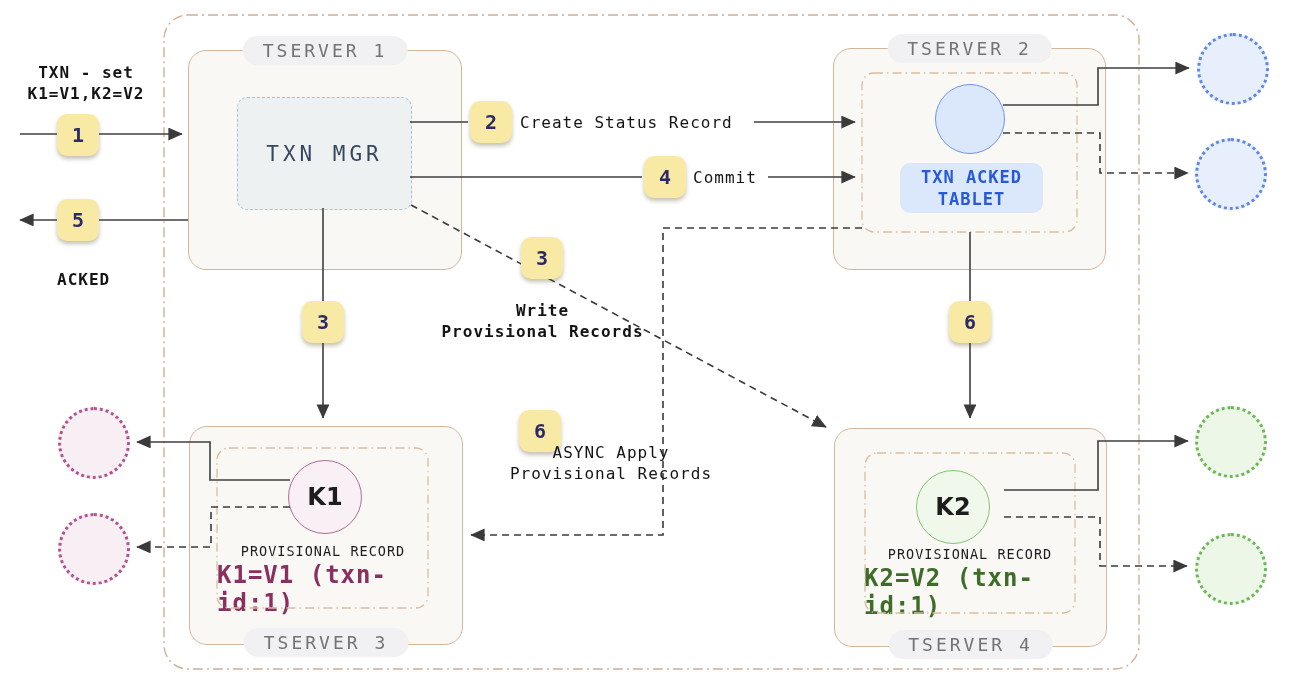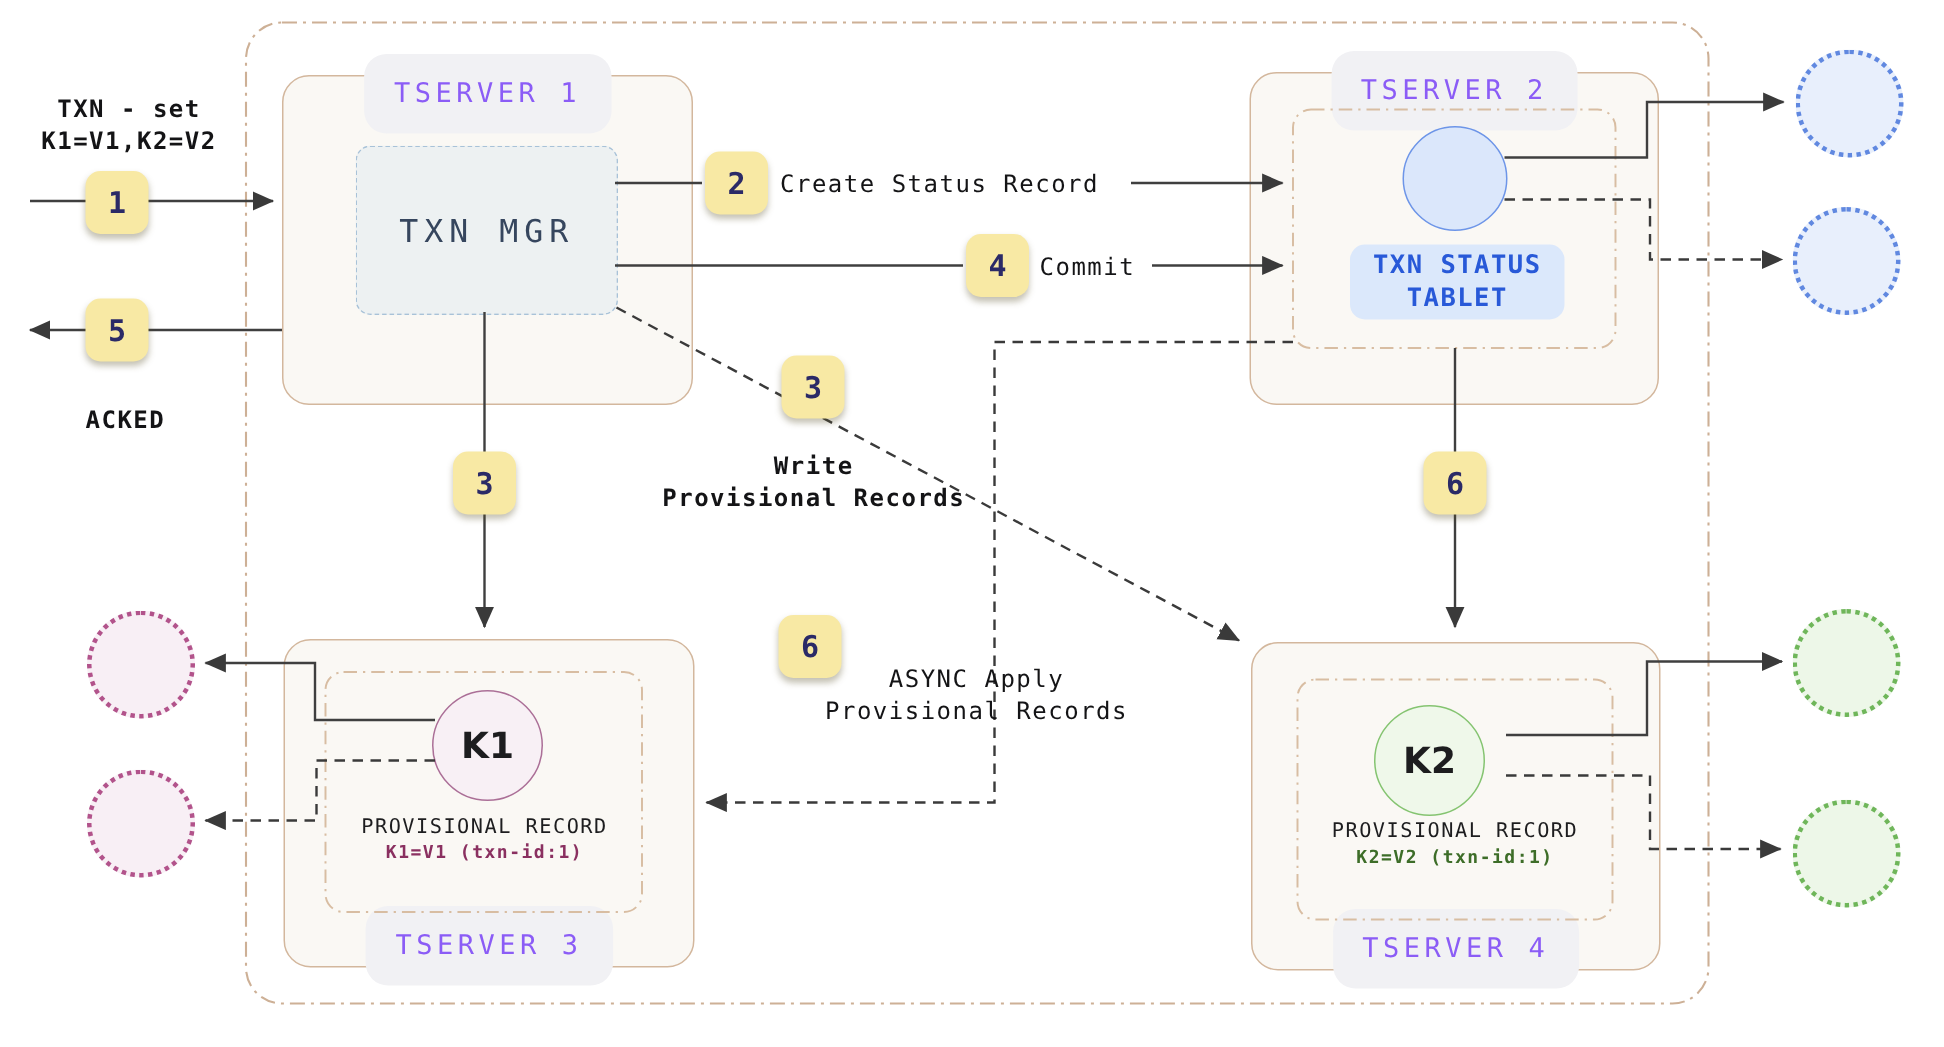--- a/index.html
+++ b/index.html
@@ -2,21 +2,21 @@
 <html style="--badge-bg: #f8e9a4; --badge-text: #2b2a67; --blue-accent: #2859d8; --maroon-accent: #8a3060; --green-accent: #3d6d28; --tan-border: #cdb096;"><head>
 <meta charset="utf-8">
 <style>
   html,body{margin:0;padding:0;background:#ffffff;}
   .stage{position:relative;width:1296px;height:698px;background:#fff;overflow:hidden;
          font-family:"DejaVu Sans Mono", monospace;}
 
   
   .tserver{position:absolute;background:#faf8f4;border:1.5px solid #d3b79d;border-radius:18px;}
   .pill{position:absolute;left:50%;transform:translateX(-50%);background:#f1f1f4;border-radius:15px;
-        padding:16px 20px;font-size:18px;letter-spacing:3px;color:#8b5cf6;white-space:nowrap;}
+        padding:4px 20px;font-size:18px;letter-spacing:3px;color:#737373;white-space:nowrap;}
   .pill-top{top:-15px;}
   .pill-bottom{bottom:-13px;margin-top:40px;}
 
   
   .txnmgr{position:absolute;left:237px;top:97px;width:173px;height:111px;background:#edf1f2;
           border:1.6px dashed #a8c2d8;border-radius:10px;display:flex;align-items:center;justify-content:center;
           font-size:21px;letter-spacing:4px;color:#36465e;}
 
   
   .node-circle{position:absolute;border-radius:50%;display:flex;align-items:center;justify-content:center;
@@ -33,21 +33,21 @@
   
   .badge{position:absolute;width:42px;height:42px;background:var(--badge-bg,#f8e9a4);border-radius:10px;
          display:flex;align-items:center;justify-content:center;font-weight:bold;font-size:20px;
          color:var(--badge-text,#2b2a67);box-shadow:0 3px 4px rgba(90,80,40,.35);}
 
   
   .lbl{position:absolute;color:#141416;font-size:16px;letter-spacing:1px;white-space:nowrap;}
   .lbl-bold{font-weight:bold;}
   .lbl-center{text-align:center;white-space:normal;line-height:21px;}
   .rec-title{position:absolute;text-align:center;font-size:13.5px;letter-spacing:1px;color:#1d1d1f;}
-  .rec-value{position:absolute;text-align:center;font-size:12px;font-weight:bold;letter-spacing:1px;}
+  .rec-value{position:absolute;font-size:24px;font-weight:bold;letter-spacing:1px;}
   .v-maroon{color:var(--maroon-accent,#8a3060);}
   .v-green{color:var(--green-accent,#3d6d28);}
 
   .tablet-badge{position:absolute;left:900px;top:163px;width:143px;height:50px;background:#dbe8fb;border-radius:10px;
                 display:flex;flex-direction:column;align-items:center;justify-content:center;
                 font-weight:bold;font-size:17px;line-height:22px;color:var(--blue-accent,#2859d8);letter-spacing:1px;}
 
   svg.wires{position:absolute;left:0;top:0;pointer-events:none;}
 </style>
 </head>
@@ -68,21 +68,21 @@
     <div class="pill pill-bottom">TSERVER 4</div>
   </div>
 
   <div class="txnmgr">TXN MGR</div>
 
   <div class="node-circle c-blue" style="left:935px;top:84px;width:68px;height:68px;"></div>
   <div class="node-circle c-pink" style="left:288px;top:460px;width:72px;height:72px;">K1</div>
   <div class="node-circle c-green" style="left:916px;top:470px;width:72px;height:72px;">K2</div>
 
   <div class="tablet-badge">
-    <span>TXN STATUS</span>
+    <span>TXN ACKED</span>
     <span>TABLET</span>
   </div>
 
   <div class="rec-title" style="left:217px;top:543px;width:212px;">PROVISIONAL RECORD</div>
   <div class="rec-value v-maroon" style="left:217px;top:561px;width:212px;">K1=V1 (txn-id:1)</div>
   <div class="rec-title" style="left:864px;top:546px;width:212px;">PROVISIONAL RECORD</div>
   <div class="rec-value v-green" style="left:864px;top:564px;width:212px;">K2=V2 (txn-id:1)</div>
 
   <div class="replica r-blue" style="left:1197px;top:33px;"></div>
   <div class="replica r-blue" style="left:1195px;top:138px;"></div>
@@ -148,18 +148,18 @@
   <div class="lbl lbl-bold" style="left:57px;top:239px;margin-top:31px;">ACKED</div>
 
   <div class="lbl" style="left:520px;top:113px;">Create Status Record</div>
   <div class="lbl" style="left:693px;top:168px;">Commit</div>
 
   <div class="lbl lbl-bold lbl-center" style="left:430px;top:300px;width:225px;">
     <div>Write</div>
     <div>Provisional Records</div>
   </div>
 
-  <div class="lbl lbl-center" style="left:540px;top:442px;width:222px;">
+  <div class="lbl lbl-center" style="left:500px;top:442px;width:222px;">
     <div>ASYNC Apply</div>
     <div>Provisional Records</div>
   </div>
 
 </div>
 
 </body></html>

